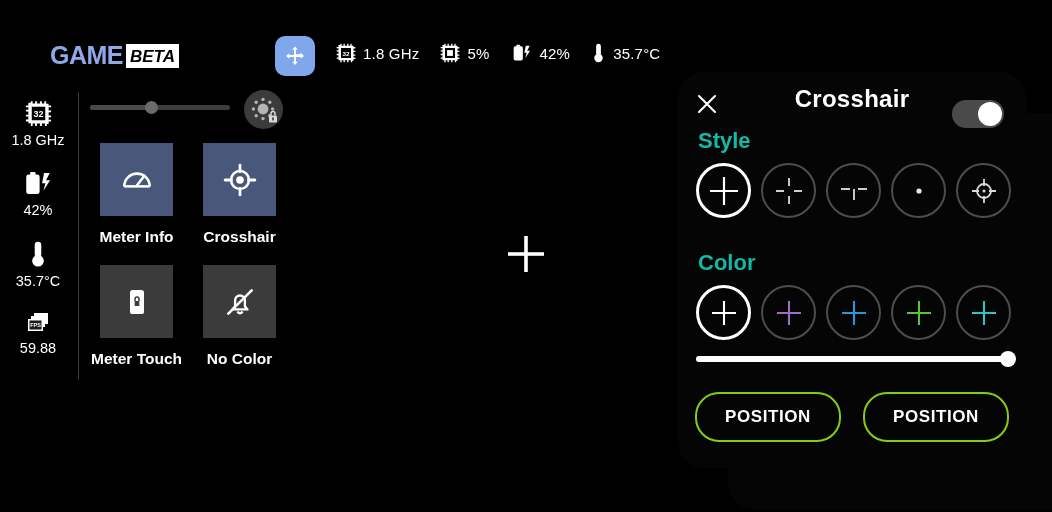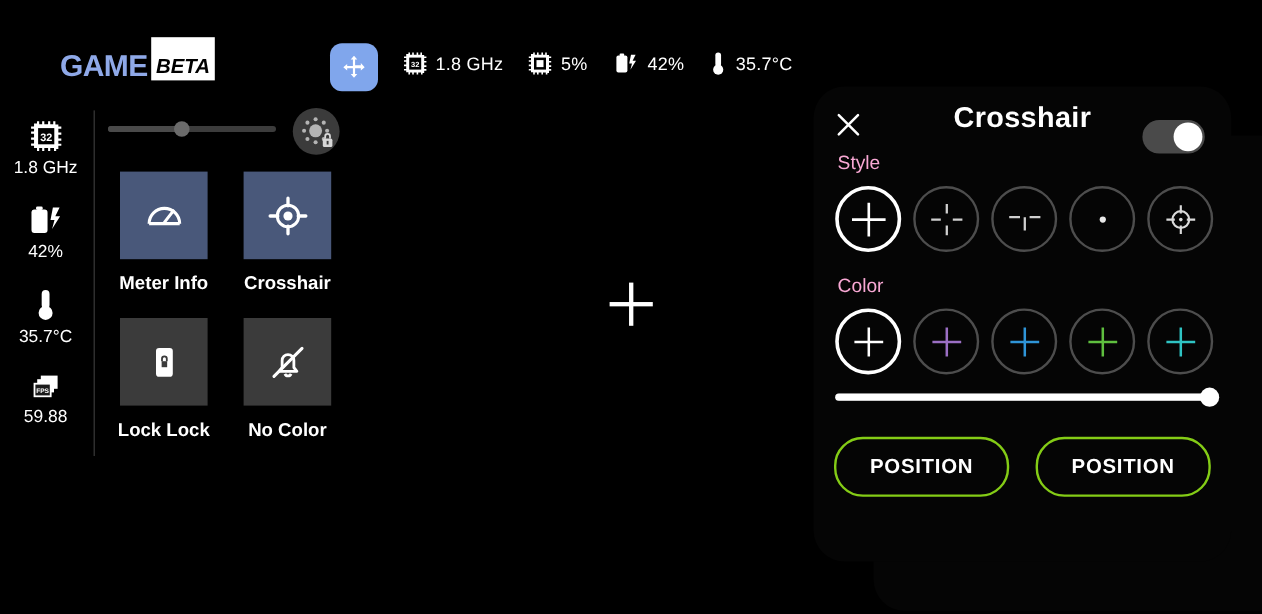--- a/index.html
+++ b/index.html
@@ -10,21 +10,21 @@
     overflow: hidden;
   }
   #root { position: relative; width: 940px; height: 512px; background: #000; }
 
   
   .logo { position: absolute; left: 50px; top: 41px; font-size: 25px; font-weight: 700;
           letter-spacing: -0.5px; white-space: nowrap; }
   .logo .game { color: #8fa9e8; }
   .logo .panel { color: #ffffff; }
   .logo .beta { background: #ffffff; color: #000; font-style: italic; font-weight: 700;
-                font-size: 17px; padding: 15px 4px 2px 4px; margin-left: 3px;
+                font-size: 17px; padding: 3px 4px 2px 4px; margin-left: 3px;
                 position: relative; top: -2px; letter-spacing: 0px; }
 
   .move-btn { position: absolute; left: 275px; top: 36px; width: 40px; height: 40px;
               background: #80a6ec; border-radius: 10px; display: flex;
               align-items: center; justify-content: center; }
 
   .statusbar { position: absolute; left: 336px; top: 42px; display: flex;
                align-items: center; gap: 8px; }
   .stat { display: flex; align-items: center; gap: 7px; margin-right: 13px; }
   .stat .txt { color: #fff; font-size: 15px; letter-spacing: .2px; }
@@ -67,21 +67,21 @@
            background: #050505; border-radius: 26px; }
   .panel-head { position: relative; height: 56px; }
   .close-x { position: absolute; left: 18px; top: 21px; width: 22px; height: 22px; }
   .panel-title { position: absolute; left: 0; right: 0; top: 13px; text-align: center;
                  color: #fff; font-size: 24px; font-weight: 700; letter-spacing: .3px; }
   .toggle { position: absolute; right: 22px; top: 28px; width: 52px; height: 28px;
             background: #4a4a4a; border-radius: 14px; }
   .toggle .tknob { position: absolute; right: 2px; top: 2px; width: 24px; height: 24px;
                    background: #fff; border-radius: 50%; }
 
-  .sec-label { color: #f9a8d4; font-size: 16px; font-weight: 400; margin: 0 0 9px 20px; }
+  .sec-label { color: #14b8a6; font-size: 22px; font-weight: 700; margin: 0 0 9px 20px; }
   .opt-row { display: flex; gap: 10px; padding: 0 0 0 18px; }
   .opt { width: 55px; height: 55px; border-radius: 50%; border: 2px solid #4d4d4d;
          display: flex; align-items: center; justify-content: center; flex: none; }
   .opt.selected { border: 3px solid #ffffff; }
 
   .sliders { display: flex; margin-top: 16px; padding: 0 18px 0 18px; gap: 24px; }
   .sl-group { flex: 1; }
   .sl-title { color: #fff; font-size: 17px; font-weight: 700; margin-bottom: 12px; }
   .sl-track { position: relative; height: 6px; border-radius: 3px; background: #3a3a3a; }
   .sl-fill { position: absolute; left: 0; top: 0; height: 6px; border-radius: 3px; background: #fff; }
@@ -230,21 +230,21 @@
     </div>
 
     <div class="tile-cell">
       <div class="tile off">
         <svg width="32" height="32" viewBox="0 0 32 32">
           <rect x="9" y="4" width="14" height="24" rx="2.6" fill="#fff"></rect>
           <rect x="13.7" y="15" width="4.6" height="5" fill="#3b3b3b"></rect>
           <path d="M14 15v-2a2 2 0 0 1 4 0v2" stroke="#3b3b3b" stroke-width="1.5" fill="none"></path>
         </svg>
       </div>
-      <div class="tile-label">Lock Lock</div>
+      <div class="tile-label">Meter Touch</div>
     </div>
     <div></div>
     <div class="tile-cell">
       <div class="tile off">
         <svg width="34" height="34" viewBox="0 0 32 32">
           <path d="M9 23h14l-2.4-3v-5.5a4.6 4.6 0 0 0-9.2 0V20z" stroke="#fff" stroke-width="2.2" fill="none" stroke-linejoin="round"></path>
           <path d="M13.6 25a2.6 2.6 0 0 0 4.8 0" stroke="#fff" stroke-width="2.2" fill="none"></path>
           <path d="M5 27 27 5" stroke="#fff" stroke-width="2.4" stroke-linecap="round"></path>
         </svg>
       </div>
@@ -298,21 +298,21 @@
       </div>
       <div class="opt">
         <svg width="34" height="34" viewBox="0 0 34 34">
           <circle cx="17" cy="17" r="7" stroke="#dadada" stroke-width="1.8" fill="none"></circle>
           <circle cx="17" cy="17" r="1.5" fill="#dadada"></circle>
           <path d="M17 5v7M17 22v7M5 17h7M22 17h7" stroke="#dadada" stroke-width="1.8"></path>
         </svg>
       </div>
     </div>
 
-    <div class="sec-label" style="margin-top:20px">Color</div>
+    <div class="sec-label" style="margin-top:32px">Color</div>
     <div class="opt-row">
       <div class="opt selected">
         <svg width="34" height="34" viewBox="0 0 34 34">
           <path d="M17 5v24M5 17h24" stroke="#ffffff" stroke-width="2.1"></path>
         </svg>
       </div>
       <div class="opt">
         <svg width="32" height="32" viewBox="0 0 32 32">
           <path d="M16 4v24M4 16h24" stroke="#9b6fc4" stroke-width="2.1"></path>
         </svg>

